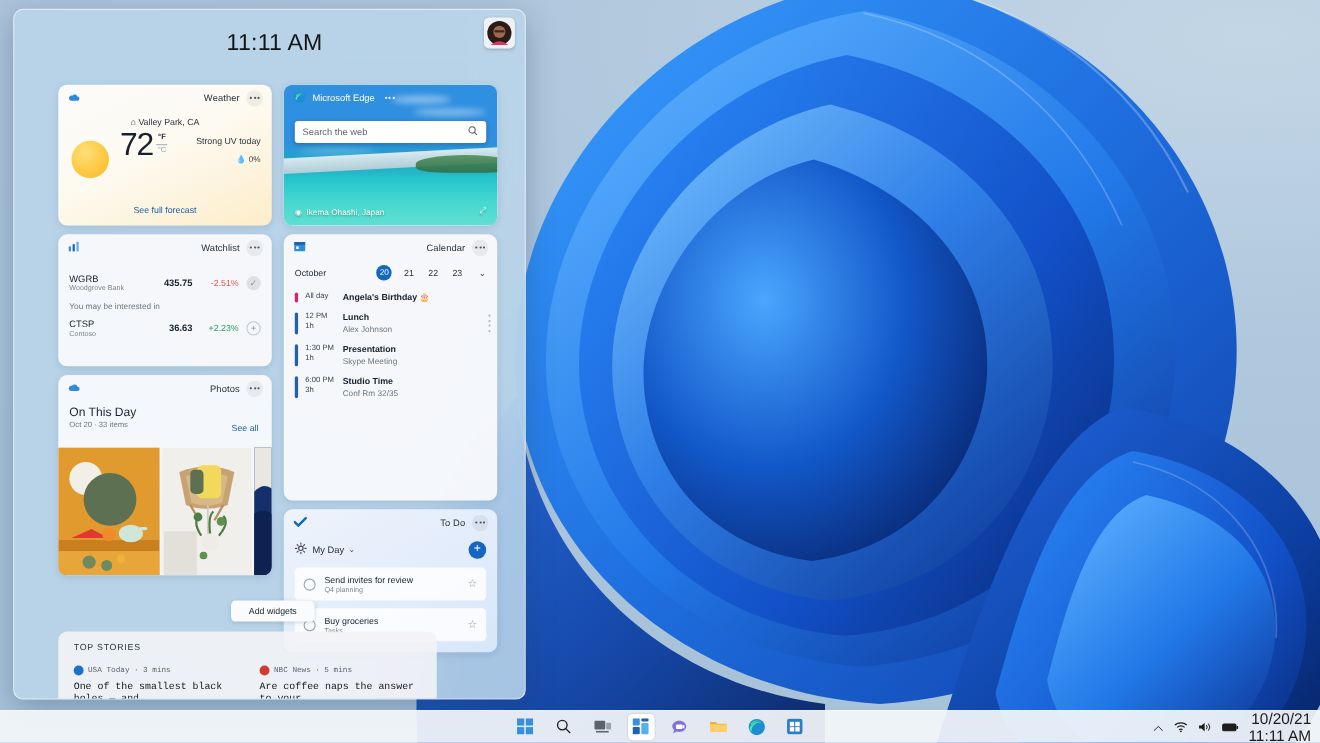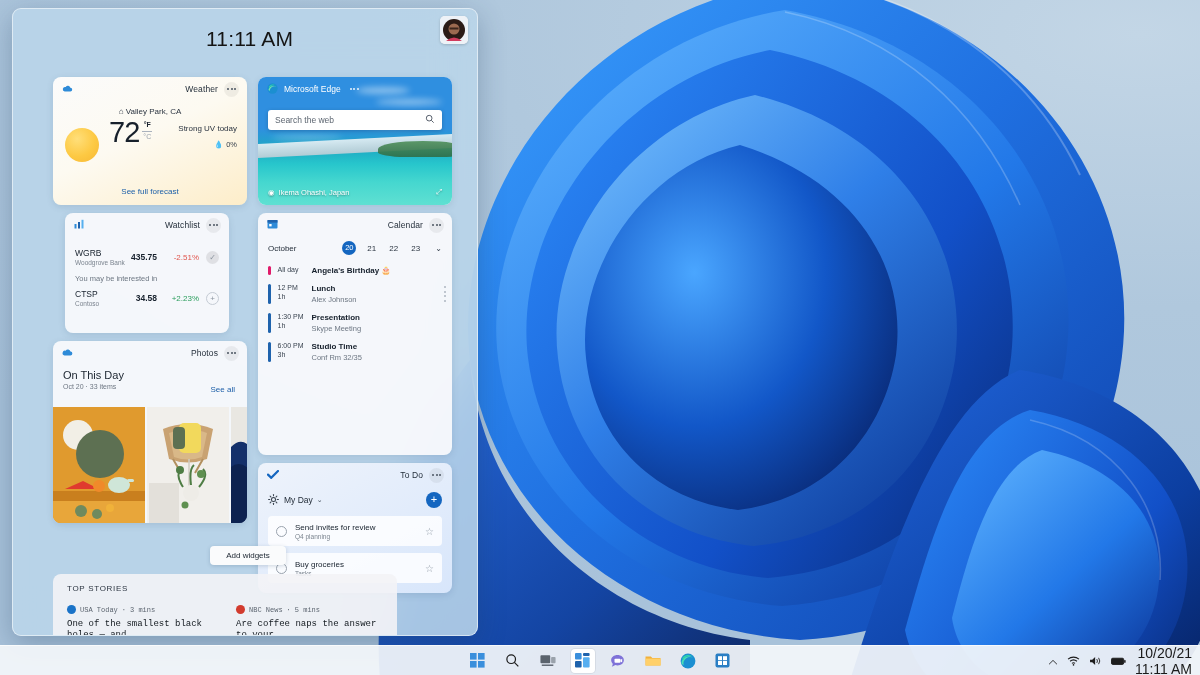--- a/index.html
+++ b/index.html
@@ -132,21 +132,21 @@
     position: absolute; left: 10px; top: 33px; width: 174px; height: 20px;
     background: #fff; border-radius: 3px; display: flex; align-items: center;
     padding: 0 7px; font-size: 8.5px; color: #5c6570;
     box-shadow: 0 1px 4px rgba(0,0,0,0.2);
   }
   #edge-caption { position: absolute; left: 10px; bottom: 8px; right: 10px;
     display: flex; align-items: center; gap: 4px; font-size: 7.5px; color: #fff;
     text-shadow: 0 1px 2px rgba(0,0,0,0.4); }
 
   
-  #watchlist { position: absolute; left: 12px; top: 148px; width: 164px; height: 120px; }
+  #watchlist { position: absolute; left: 0; top: 148px; width: 194px; height: 120px; }
   .stock { display: flex; align-items: center; padding: 0 10px; height: 26px; }
   .stock .sym { font-size: 8.5px; color: #16202c; }
   .stock .nm { font-size: 6.5px; color: #7b848f; margin-top: 1px; }
   .stock .price { font-size: 8.5px; color: #16202c; font-weight: bold; margin-left: auto; }
   .stock .chg { font-size: 8px; width: 42px; text-align: right; }
   .chg.down { color: #e0564e; }
   .chg.up { color: #2a9d5c; }
   .s-btn { width: 13px; height: 13px; border-radius: 50%; margin-left: 7px;
     display: flex; align-items: center; justify-content: center;
     font-size: 8px; color: #8a939e; }
@@ -361,21 +361,21 @@
           <div class="s-btn filled">✓</div>
         </div>
 
         <div id="interest">You may be interested in</div>
 
         <div class="stock">
           <div>
             <div class="sym">CTSP</div>
             <div class="nm">Contoso</div>
           </div>
-          <div class="price">34.58</div>
+          <div class="price">36.63</div>
           <div class="chg up">+2.23%</div>
           <div class="s-btn ring">+</div>
         </div>
       </div>
 
       <div class="card" id="photos">
         <div class="card-head">
           <span>
             <svg width="11" height="9" viewBox="0 0 11 9">
                 <path d="M2.4 7.4h5.9a1.95 1.95 0 0 0 .2-3.9A2.7 2.7 0 0 0 3.6 2.7 1.95 1.95 0 0 0 2.4 7.4Z" fill="#2e8bd8"></path>

